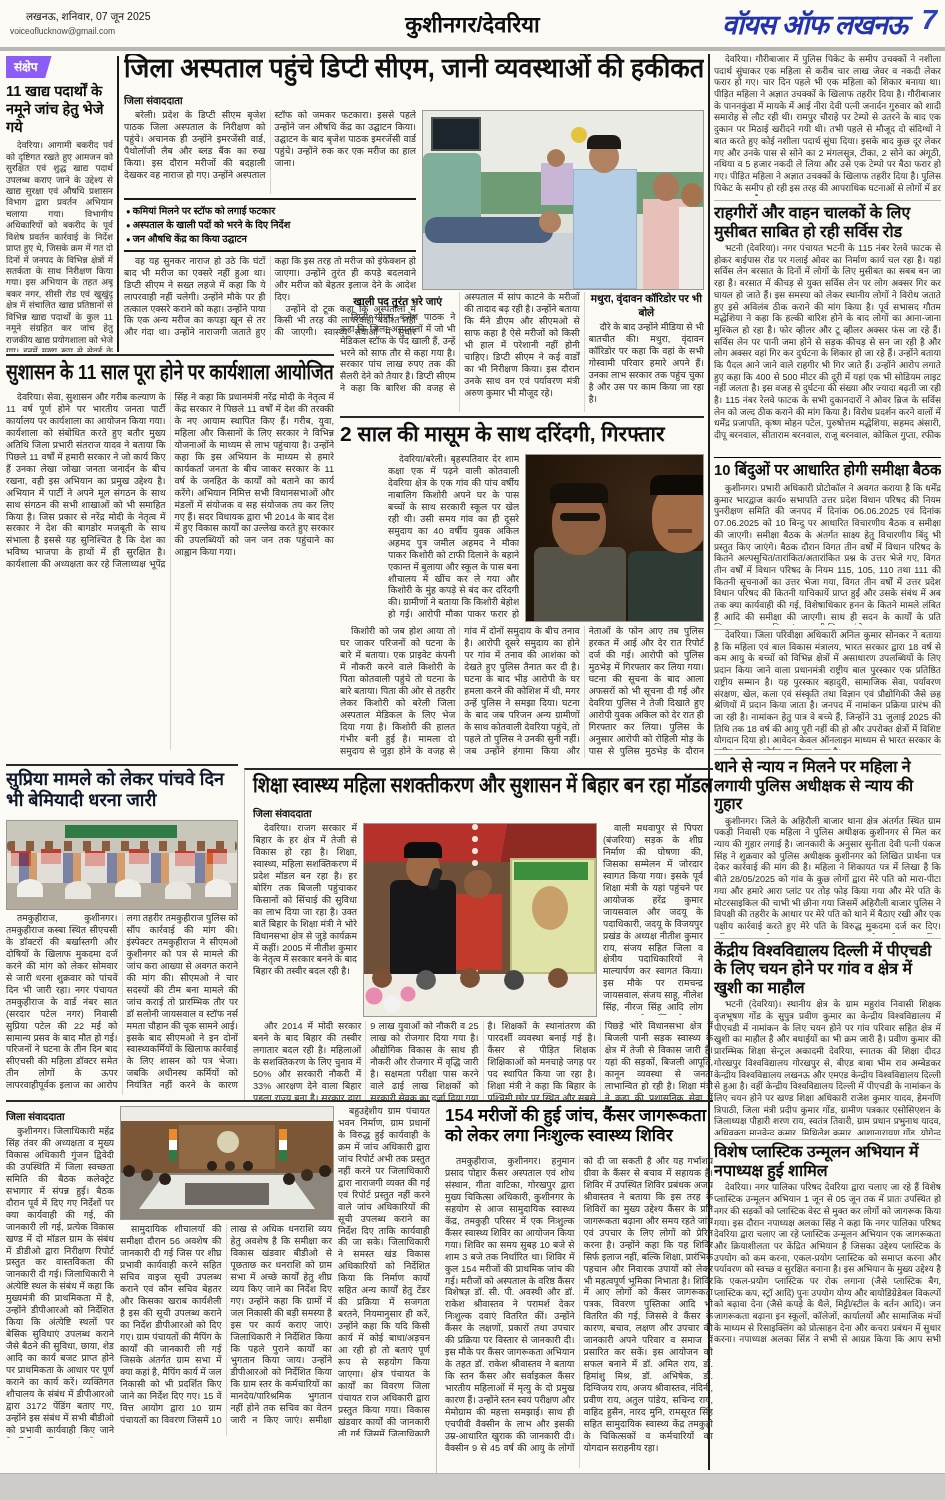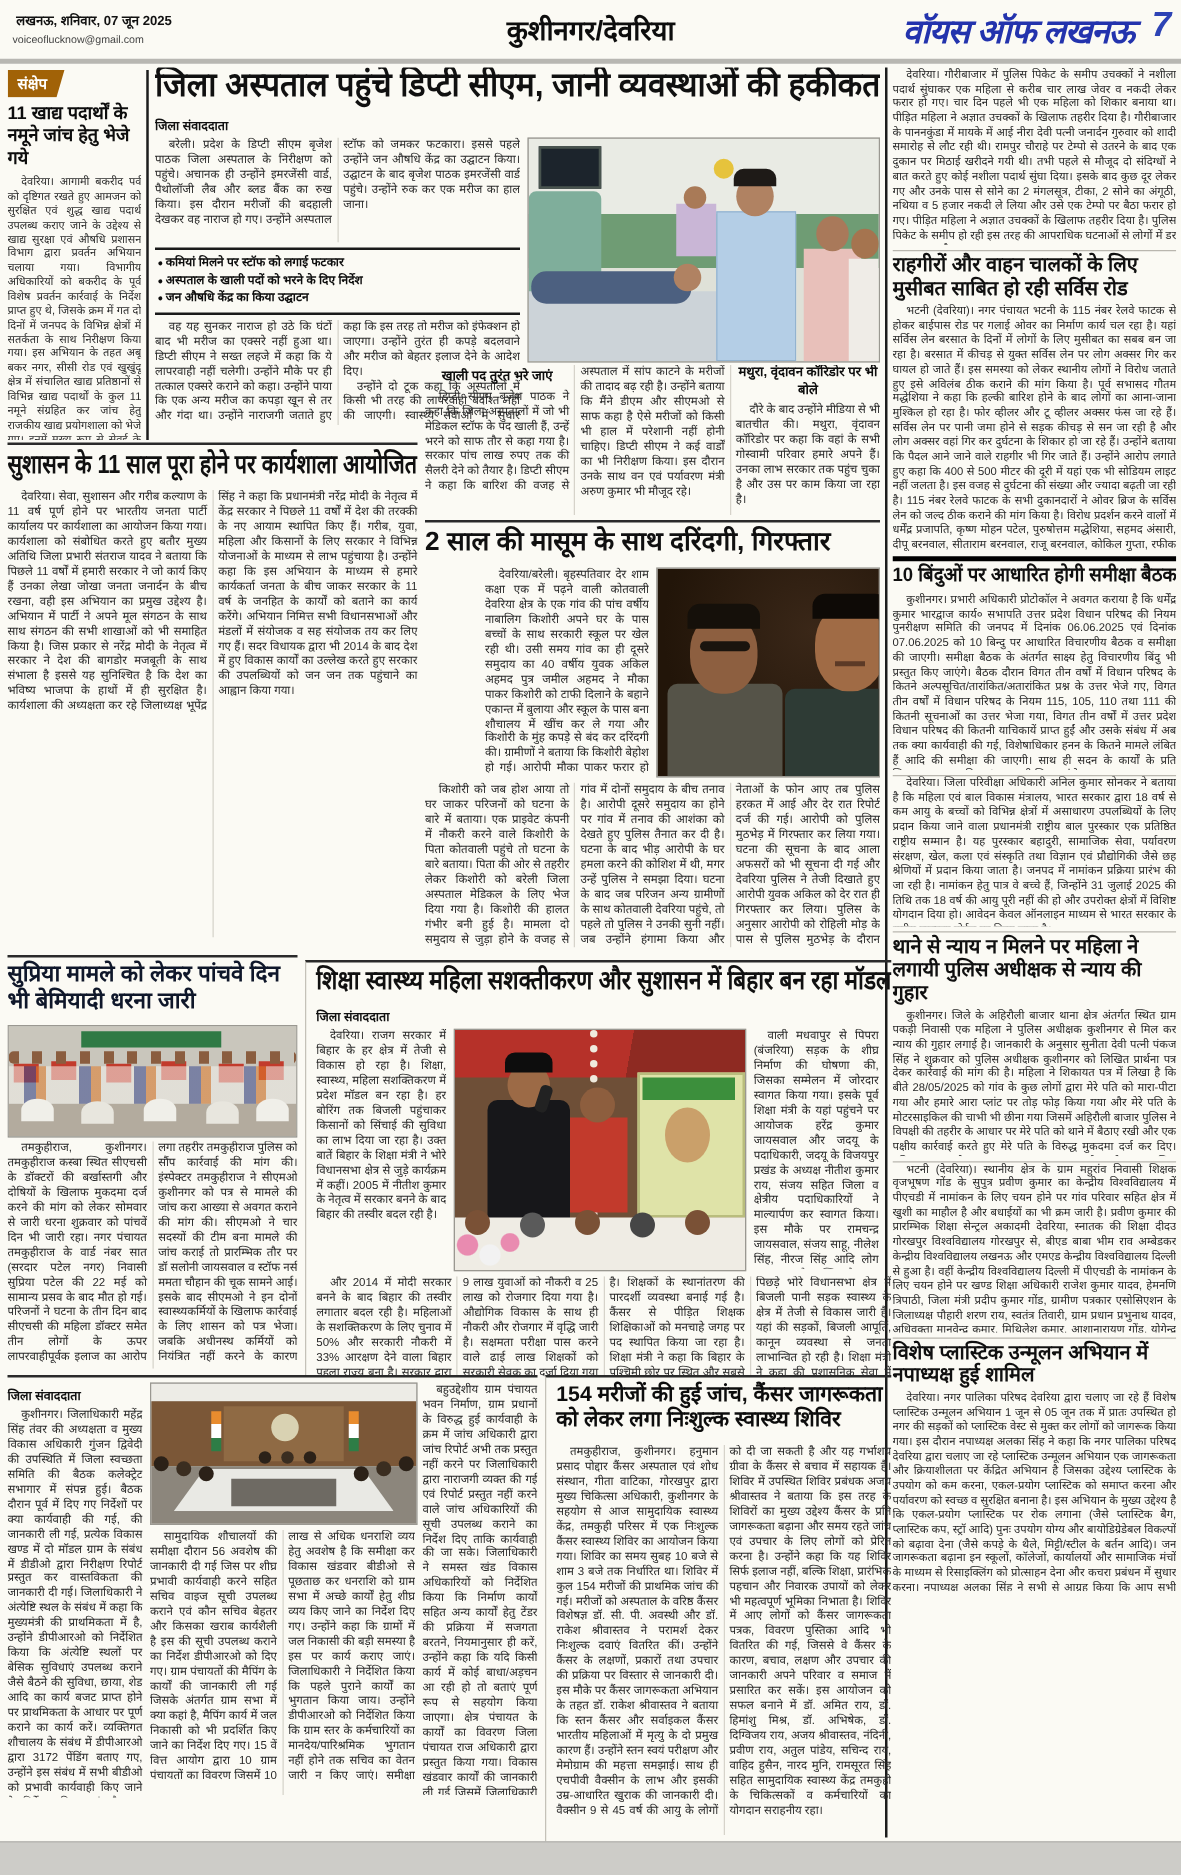--- a/index.html
+++ b/index.html
@@ -1,21 +1,21 @@
 <!DOCTYPE html>
 <html lang="hi"><head>
 <meta charset="utf-8">
 <style>
   html,body{margin:0;padding:0;background:#8b8b8b;}
   .page{position:relative;width:945px;height:1500px;margin:0 auto;background:#fbfaf4;
         font-family:"Liberation Sans","DejaVu Sans",sans-serif;color:#222;overflow:hidden;}
   .a{position:absolute;}
   
   .masthead{position:absolute;left:0;top:0;width:945px;height:47px;border-bottom:4px solid #b8b7b2;background:#fbfaf4;}
-  .mh-date{position:absolute;left:13px;top:9px;font-size:10.5px;font-weight:700;color:#111;}
+  .mh-date{position:absolute;left:26px;top:9px;font-size:10.5px;font-weight:400;color:#111;}
   .mh-email{position:absolute;left:10px;top:26px;font-size:8.5px;color:#444;}
   .mh-section{position:absolute;left:300px;width:345px;top:8px;text-align:center;font-size:22px;font-weight:900;color:#0d0d0d;}
   .mh-brand{position:absolute;right:38px;top:5px;font-size:27px;font-weight:900;font-style:italic;color:#2333ad;letter-spacing:-1px;}
   .mh-page{position:absolute;right:8px;top:4px;font-size:28px;font-weight:900;font-style:italic;color:#2d43b5;}
   
   .vrule{position:absolute;width:2px;background:#1c1c1c;}
   .bottom-band{position:absolute;left:0;top:1473px;width:945px;height:27px;background:#cdccc8;border-top:1px solid #b3b2ae;}
   
   .hlspan{display:inline-block;white-space:nowrap;font-weight:900;color:#101010;line-height:1.1;}
   .hl-xl{font-size:27px;}
@@ -25,21 +25,21 @@
   .byline{font-size:10px;font-weight:700;color:#111;margin:3px 0;}
   .btxt{font-size:9.2px;line-height:1.3;text-align:justify;color:#2a2a2a;overflow:hidden;}
   .btxt p{margin:0;text-indent:11px;}
   .c2{column-count:2;column-gap:9px;column-rule:1px solid #d6d3ca;}
   .c3{column-count:3;column-gap:9px;column-rule:1px solid #d6d3ca;}
   .c4{column-count:4;column-gap:9px;column-rule:1px solid #d6d3ca;}
   .subhd{font-size:10.5px;font-weight:800;text-align:center;margin:3px 0;color:#0d0d0d;}
   .bbox{border-top:2px solid #1a1a1a;border-bottom:2px solid #1a1a1a;padding:4px 2px;margin:4px 0;}
   .bbox div{font-size:9.6px;font-weight:800;line-height:1.45;color:#0d0d0d;}
   .bbox div::before{content:"● ";font-size:7.5px;}
-  .tag{display:inline-block;background:#a16207;color:#fff;font-size:12px;font-weight:800;
+  .tag{display:inline-block;background:#8b5cf6;color:#fff;font-size:12px;font-weight:800;
        padding:2px 14px 3px 8px;clip-path:polygon(0 0,100% 0,86% 100%,0 100%);}
   .sep-top{border-top:2px solid #2a2a2a;}
   .ph{position:relative;overflow:hidden;background:#cfcfc9;border:1px solid #9a9891;}
   article{position:absolute;overflow:hidden;}
   .flexrow{display:flex;gap:6px;}
 </style>
 </head>
 <body>
 
 <div class="page">
@@ -262,41 +262,42 @@
       </div>
     </article>
 
     <article style="position:static;border-top:1px solid #b9b6ae;margin-top:4px;">
       <h3 class="rt">राहगीरों और वाहन चालकों के लिए मुसीबत साबित हो रही सर्विस रोड</h3>
       <div class="btxt" style="height:198px;font-size:9px;">
         <p>भटनी (देवरिया)। नगर पंचायत भटनी के 115 नंबर रेलवे फाटक से होकर बाईपास रोड पर गलाई ओवर का निर्माण कार्य चल रहा है। यहां सर्विस लेन बरसात के दिनों में लोगों के लिए मुसीबत का सबब बन जा रहा है। बरसात में कीचड़ से युक्त सर्विस लेन पर लोग अक्सर गिर कर घायल हो जाते हैं। इस समस्या को लेकर स्थानीय लोगों ने विरोध जताते हुए इसे अविलंब ठीक कराने की मांग किया है। पूर्व सभासद गौतम मद्धेशिया ने कहा कि हल्की बारिश होने के बाद लोगों का आना-जाना मुश्किल हो रहा है। फोर व्हीलर और टू व्हीलर अक्सर फंस जा रहे हैं। सर्विस लेन पर पानी जमा होने से सड़क कीचड़ से सन जा रही है और लोग अक्सर वहां गिर कर दुर्घटना के शिकार हो जा रहे हैं। उन्होंने बताया कि पैदल आने जाने वाले राहगीर भी गिर जाते हैं। उन्होंने आरोप लगाते हुए कहा कि 400 से 500 मीटर की दूरी में यहां एक भी सोडियम लाइट नहीं जलता है। इस वजह से दुर्घटना की संख्या और ज्यादा बढ़ती जा रही है। 115 नंबर रेलवे फाटक के सभी दुकानदारों ने ओवर ब्रिज के सर्विस लेन को जल्द ठीक कराने की मांग किया है। विरोध प्रदर्शन करने वालों में धर्मेंद्र प्रजापति, कृष्ण मोहन पटेल, पुरुषोत्तम मद्धेशिया, सहमद अंसारी, दीपू बरनवाल, सीताराम बरनवाल, राजू बरनवाल, कोकिल गुप्ता, रफीक अंसारी, सोनी शर्मा, खेमनाथ शर्मा, भोला मद्धेशिया, काका यादव आदि लोग शामिल रहे।</p>
       </div>
     </article>
 
-    <article style="position:static;border-top:4px solid #000000;margin-top:4px;">
+    <article style="position:static;border-top:1px solid #000000;margin-top:16px;">
       <h3 class="rt" style="height:20px;"><span class="hlspan fit" style="font-size: 15.5px; transform-origin: left center; transform: scaleX(0.957806);">10 बिंदुओं पर आधारित होगी समीक्षा बैठक</span></h3>
       <div class="btxt" style="height:142px;font-size:9px;">
         <p>कुशीनगर। प्रभारी अधिकारी प्रोटोकॉल ने अवगत कराया है कि धर्मेंद्र कुमार भारद्वाज कार्य० सभापति उत्तर प्रदेश विधान परिषद की नियम पुनरीक्षण समिति की जनपद में दिनांक 06.06.2025 एवं दिनांक 07.06.2025 को 10 बिन्दु पर आधारित विचारणीय बैठक व समीक्षा की जाएगी। समीक्षा बैठक के अंतर्गत साक्ष्य हेतु विचारणीय बिंदु भी प्रस्तुत किए जाएंगे। बैठक दौरान विगत तीन वर्षों में विधान परिषद के कितने अल्पसूचित/तारांकित/अतारांकित प्रश्न के उत्तर भेजे गए, विगत तीन वर्षों में विधान परिषद के नियम 115, 105, 110 तथा 111 की कितनी सूचनाओं का उत्तर भेजा गया, विगत तीन वर्षों में उत्तर प्रदेश विधान परिषद की कितनी याचिकायें प्राप्त हुईं और उसके संबंध में अब तक क्या कार्यवाही की गई, विशेषाधिकार हनन के कितने मामले लंबित हैं आदि की समीक्षा की जाएगी। साथ ही सदन के कार्यों के प्रति जिलास्तर पर क्या विचार/सुझाव भी लिए जाएंगे।</p>
       </div>
     </article>
 
     <article style="position:static;border-top:1px solid #b9b6ae;margin-top:4px;">
       <div class="btxt" style="height:120px;font-size:9px;">
         <p>देवरिया। जिला परिवीक्षा अधिकारी अनिल कुमार सोनकर ने बताया है कि महिला एवं बाल विकास मंत्रालय, भारत सरकार द्वारा 18 वर्ष से कम आयु के बच्चों को विभिन्न क्षेत्रों में असाधारण उपलब्धियों के लिए प्रदान किया जाने वाला प्रधानमंत्री राष्ट्रीय बाल पुरस्कार एक प्रतिष्ठित राष्ट्रीय सम्मान है। यह पुरस्कार बहादुरी, सामाजिक सेवा, पर्यावरण संरक्षण, खेल, कला एवं संस्कृति तथा विज्ञान एवं प्रौद्योगिकी जैसे छह श्रेणियों में प्रदान किया जाता है। जनपद में नामांकन प्रक्रिया प्रारंभ की जा रही है। नामांकन हेतु पात्र वे बच्चे हैं, जिन्होंने 31 जुलाई 2025 की तिथि तक 18 वर्ष की आयु पूरी नहीं की हो और उपरोक्त क्षेत्रों में विशिष्ट योगदान दिया हो। आवेदन केवल ऑनलाइन माध्यम से भारत सरकार के राष्ट्रीय पुरस्कार पोर्टल पर किया जाना है।</p>
       </div>
     </article>
 
     <article style="position:static;border-top:1px solid #b9b6ae;margin-top:4px;">
       <h3 class="rt">थाने से न्याय न मिलने पर महिला ने लगायी पुलिस अधीक्षक से न्याय की गुहार</h3>
       <div class="btxt" style="height:118px;font-size:9px;">
         <p>कुशीनगर। जिले के अहिरौली बाजार थाना क्षेत्र अंतर्गत स्थित ग्राम पकड़ी निवासी एक महिला ने पुलिस अधीक्षक कुशीनगर से मिल कर न्याय की गुहार लगाई है। जानकारी के अनुसार सुनीता देवी पत्नी पंकज सिंह ने शुक्रवार को पुलिस अधीक्षक कुशीनगर को लिखित प्रार्थना पत्र देकर कार्रवाई की मांग की है। महिला ने शिकायत पत्र में लिखा है कि बीते 28/05/2025 को गांव के कुछ लोगों द्वारा मेरे पति को मारा-पीटा गया और हमारे आरा प्लांट पर तोड़ फोड़ किया गया और मेरे पति के मोटरसाइकिल की चाभी भी छीना गया जिसमें अहिरौली बाजार पुलिस ने विपक्षी की तहरीर के आधार पर मेरे पति को थाने में बैठाए रखी और एक पक्षीय कार्रवाई करते हुए मेरे पति के विरुद्ध मुकदमा दर्ज कर दिए। महिला जब थाने का चक्कर लगाकर थक गई उसके बाद पुलिस अधीक्षक कुशीनगर से मिल कर तहरीर देकर आवश्यक कार्रवाई की मांग की।</p>
       </div>
     </article>
 
     <article style="position:static;border-top:1px solid #b9b6ae;margin-top:4px;">
+      <h3 class="rt">केंद्रीय विश्वविद्यालय दिल्ली में पीएचडी के लिए चयन होने पर गांव व क्षेत्र में खुशी का माहौल</h3>
       <div class="btxt" style="height:136px;font-size:9px;">
         <p>भटनी (देवरिया)। स्थानीय क्षेत्र के ग्राम महुरांव निवासी शिक्षक वृजभूषण गोंड के सुपुत्र प्रवीण कुमार का केन्द्रीय विश्वविद्यालय में पीएचडी में नामांकन के लिए चयन होने पर गांव परिवार सहित क्षेत्र में खुशी का माहौल है और बधाईयों का भी क्रम जारी है। प्रवीण कुमार की प्रारम्भिक शिक्षा सेन्ट्रल अकादमी देवरिया, स्नातक की शिक्षा दीदउ गोरखपुर विश्वविद्यालय गोरखपुर से, बीएड बाबा भीम राव अम्बेडकर केन्द्रीय विश्वविद्यालय लखनऊ और एमएड केन्द्रीय विश्वविद्यालय दिल्ली से हुआ है। वहीं केन्द्रीय विश्वविद्यालय दिल्ली में पीएचडी के नामांकन के लिए चयन होने पर खण्ड शिक्षा अधिकारी राजेश कुमार यादव, हेमनणि त्रिपाठी, जिला मंत्री प्रदीप कुमार गोंड, ग्रामीण पत्रकार एसोसिएशन के जिलाध्यक्ष पौहारी शरण राय, स्वतंत्र तिवारी, ग्राम प्रधान प्रभुनाथ यादव, अधिवक्ता मानवेन्द्र कुमार, मिथिलेश कुमार, आशानारायण गोंड, योगेन्द्र गोंड, महेन्द्र गोंड, रामाश्रय गोंड, राजीव कुमार शाह, प्रमोद कुमार मनीष, चौरसिया सुभाष, प्रसाद दुर्गेश, यादव हरिशंकर गोंड, श्यामनाथ गोंड, राजेश गोंड, प्रबन्धक धीरेन्द्र प्रकाश राव, हिमान्शु राय, सुधान्शु राय, डॉ सुधीर शुक्ला, डॉ निखिल मिश्र ने प्रवीण कुमार के उपलब्धि पर बधाई देते हुए उज्ज्वल भविष्य की कामनाओं के साथ बधाई दिया है।</p>
       </div>
     </article>
 
     <article style="position:static;border-top:1px solid #b9b6ae;margin-top:4px;">
       <h3 class="rt">विशेष प्लास्टिक उन्मूलन अभियान में नपाध्यक्ष हुई शामिल</h3>
       <div class="btxt" style="height:160px;font-size:9px;">
         <p>देवरिया। नगर पालिका परिषद देवरिया द्वारा चलाए जा रहे हैं विशेष प्लास्टिक उन्मूलन अभियान 1 जून से 05 जून तक में प्रातः उपस्थित हो नगर की सड़कों को प्लास्टिक वेस्ट से मुक्त कर लोगों को जागरूक किया गया। इस दौरान नपाध्यक्ष अलका सिंह ने कहा कि नगर पालिका परिषद देवरिया द्वारा चलाए जा रहे प्लास्टिक उन्मूलन अभियान एक जागरूकता और क्रियाशीलता पर केंद्रित अभियान है जिसका उद्देश्य प्लास्टिक के उपयोग को कम करना, एकल-प्रयोग प्लास्टिक को समाप्त करना और पर्यावरण को स्वच्छ व सुरक्षित बनाना है। इस अभियान के मुख्य उद्देश्य है कि एकल-प्रयोग प्लास्टिक पर रोक लगाना (जैसे प्लास्टिक बैग, प्लास्टिक कप, स्ट्रॉ आदि) पुनः उपयोग योग्य और बायोडिग्रेडेबल विकल्पों को बढ़ावा देना (जैसे कपड़े के थैले, मिट्टी/स्टील के बर्तन आदि)। जन जागरूकता बढ़ाना इन स्कूलों, कॉलेजों, कार्यालयों और सामाजिक मंचों के माध्यम से रिसाइक्लिंग को प्रोत्साहन देना और कचरा प्रबंधन में सुधार करना। नपाध्यक्ष अलका सिंह ने सभी से आग्रह किया कि आप सभी कपड़े या जूट के थैले का उपयोग करें, बोतल और डिब्बे जैसे प्लास्टिक उत्पादों का पुनः उपयोग करें। प्लास्टिक कचरे को इधर-उधर न फेंकें; सही तरीके से निपटान करें, आसपास के लोगों को भी प्लास्टिक के दुष्प्रभावों के बारे में बताएं। इस दौरान नपा ईओ संजय तिवारी, नपा के कर्मचारी आदि रहे।</p>
       </div>

